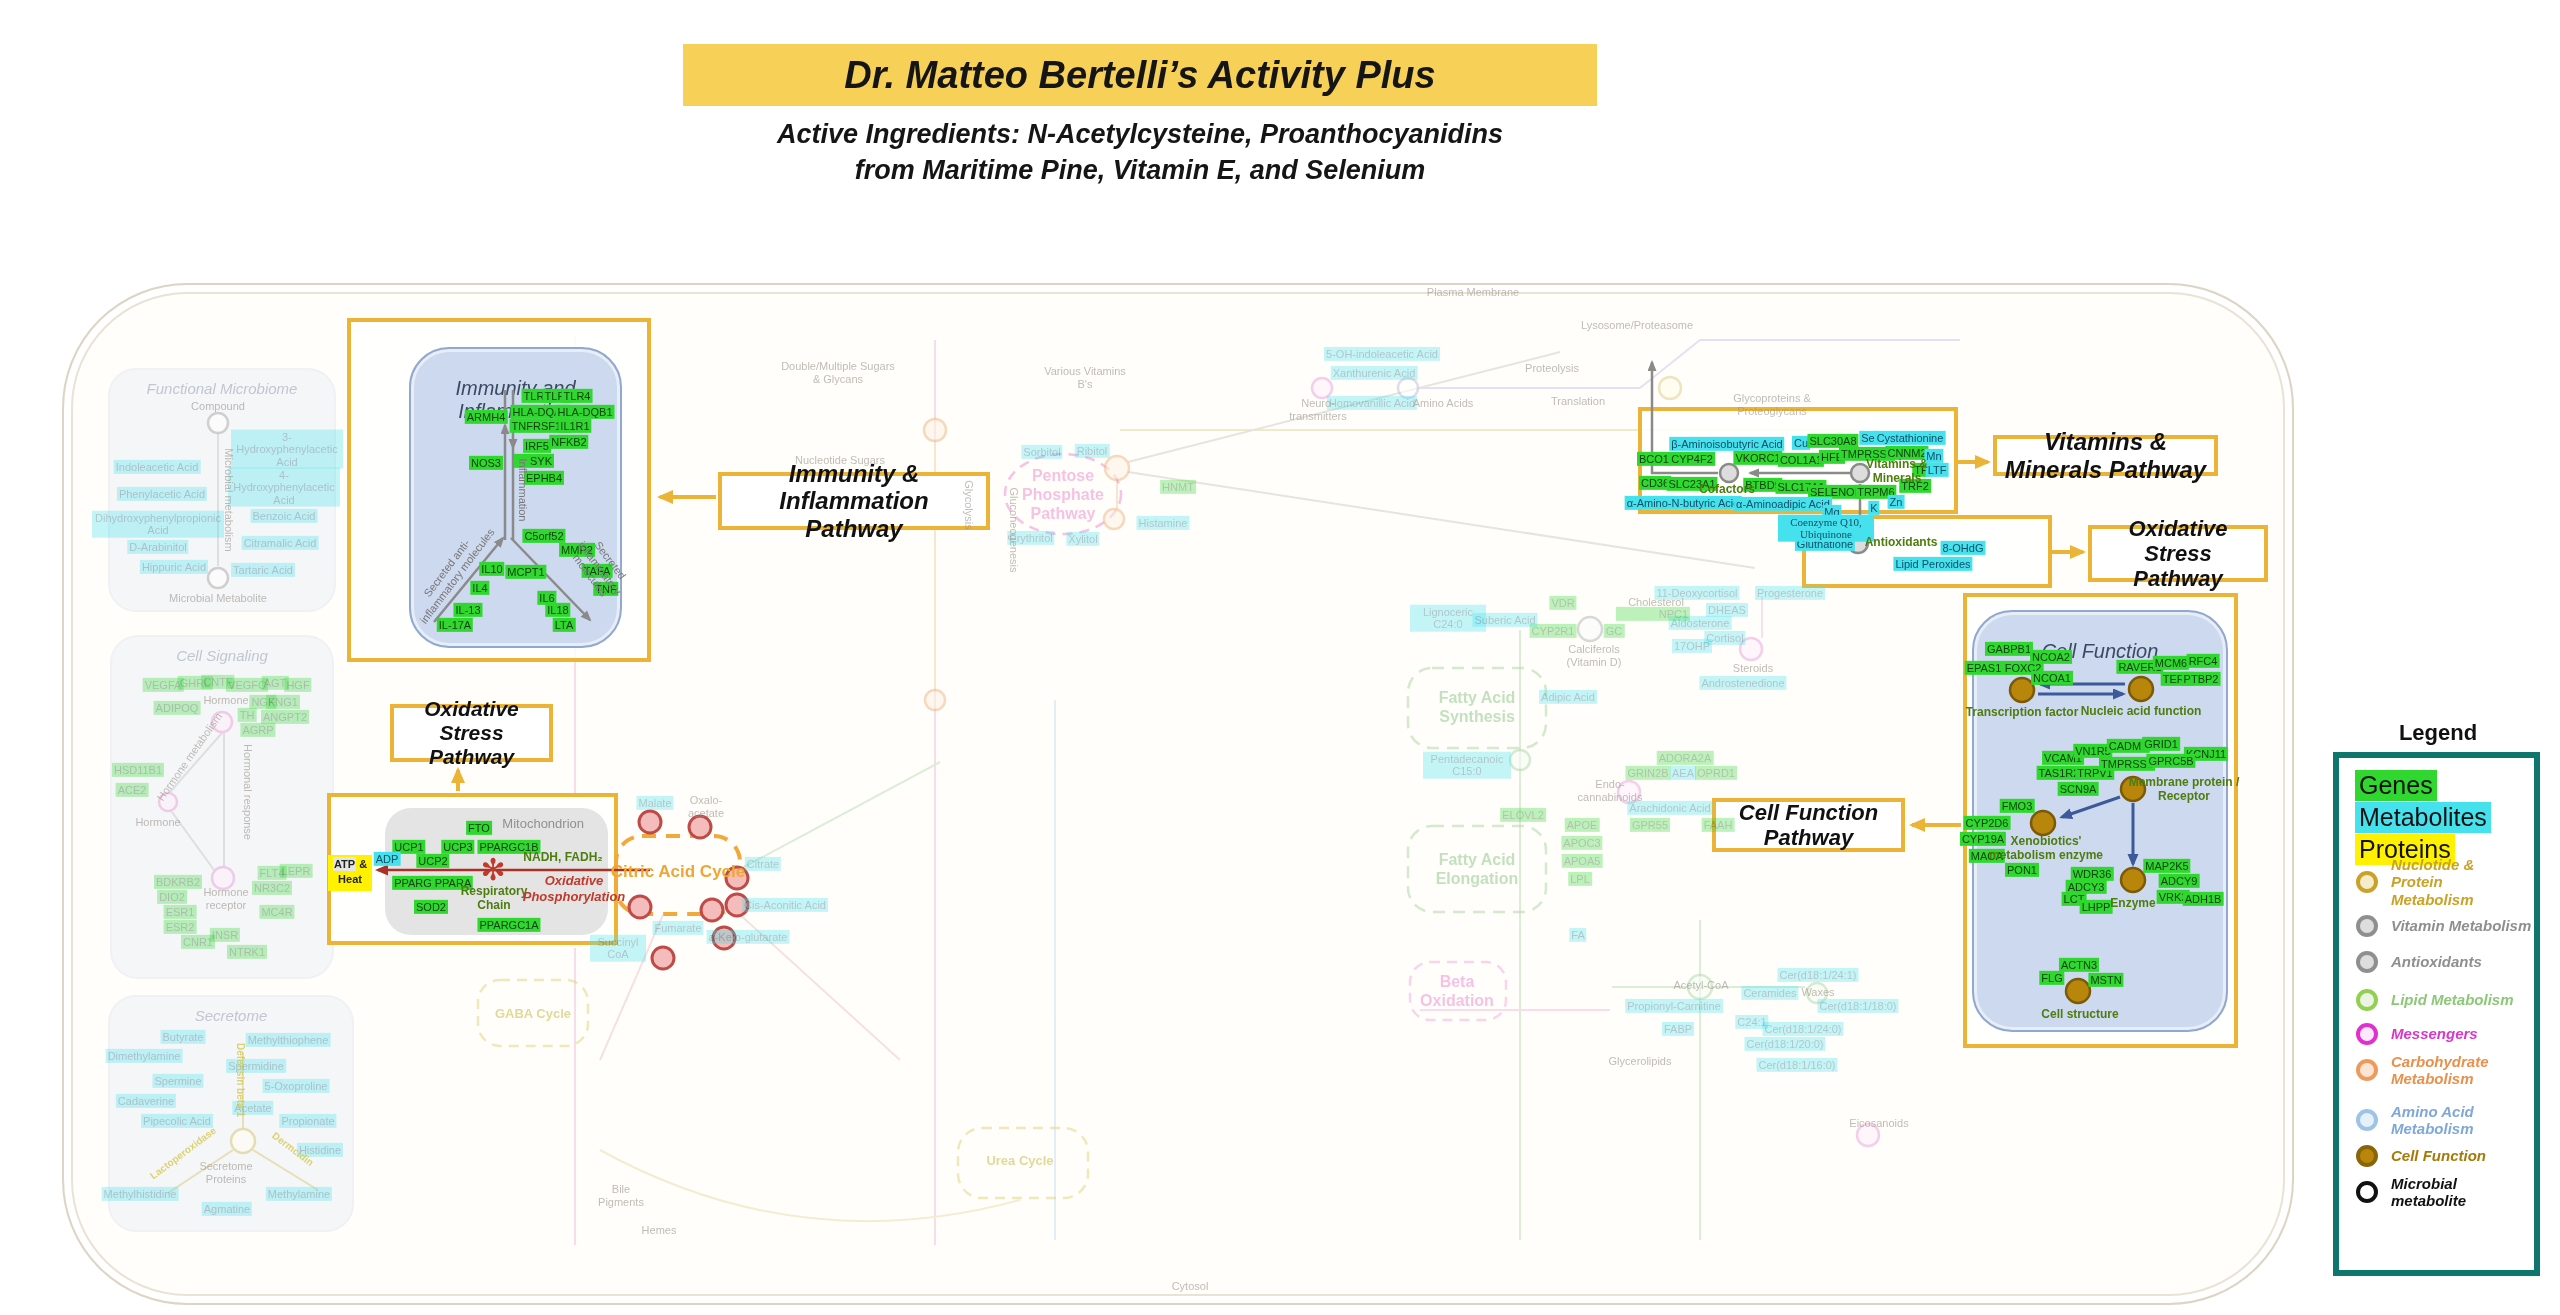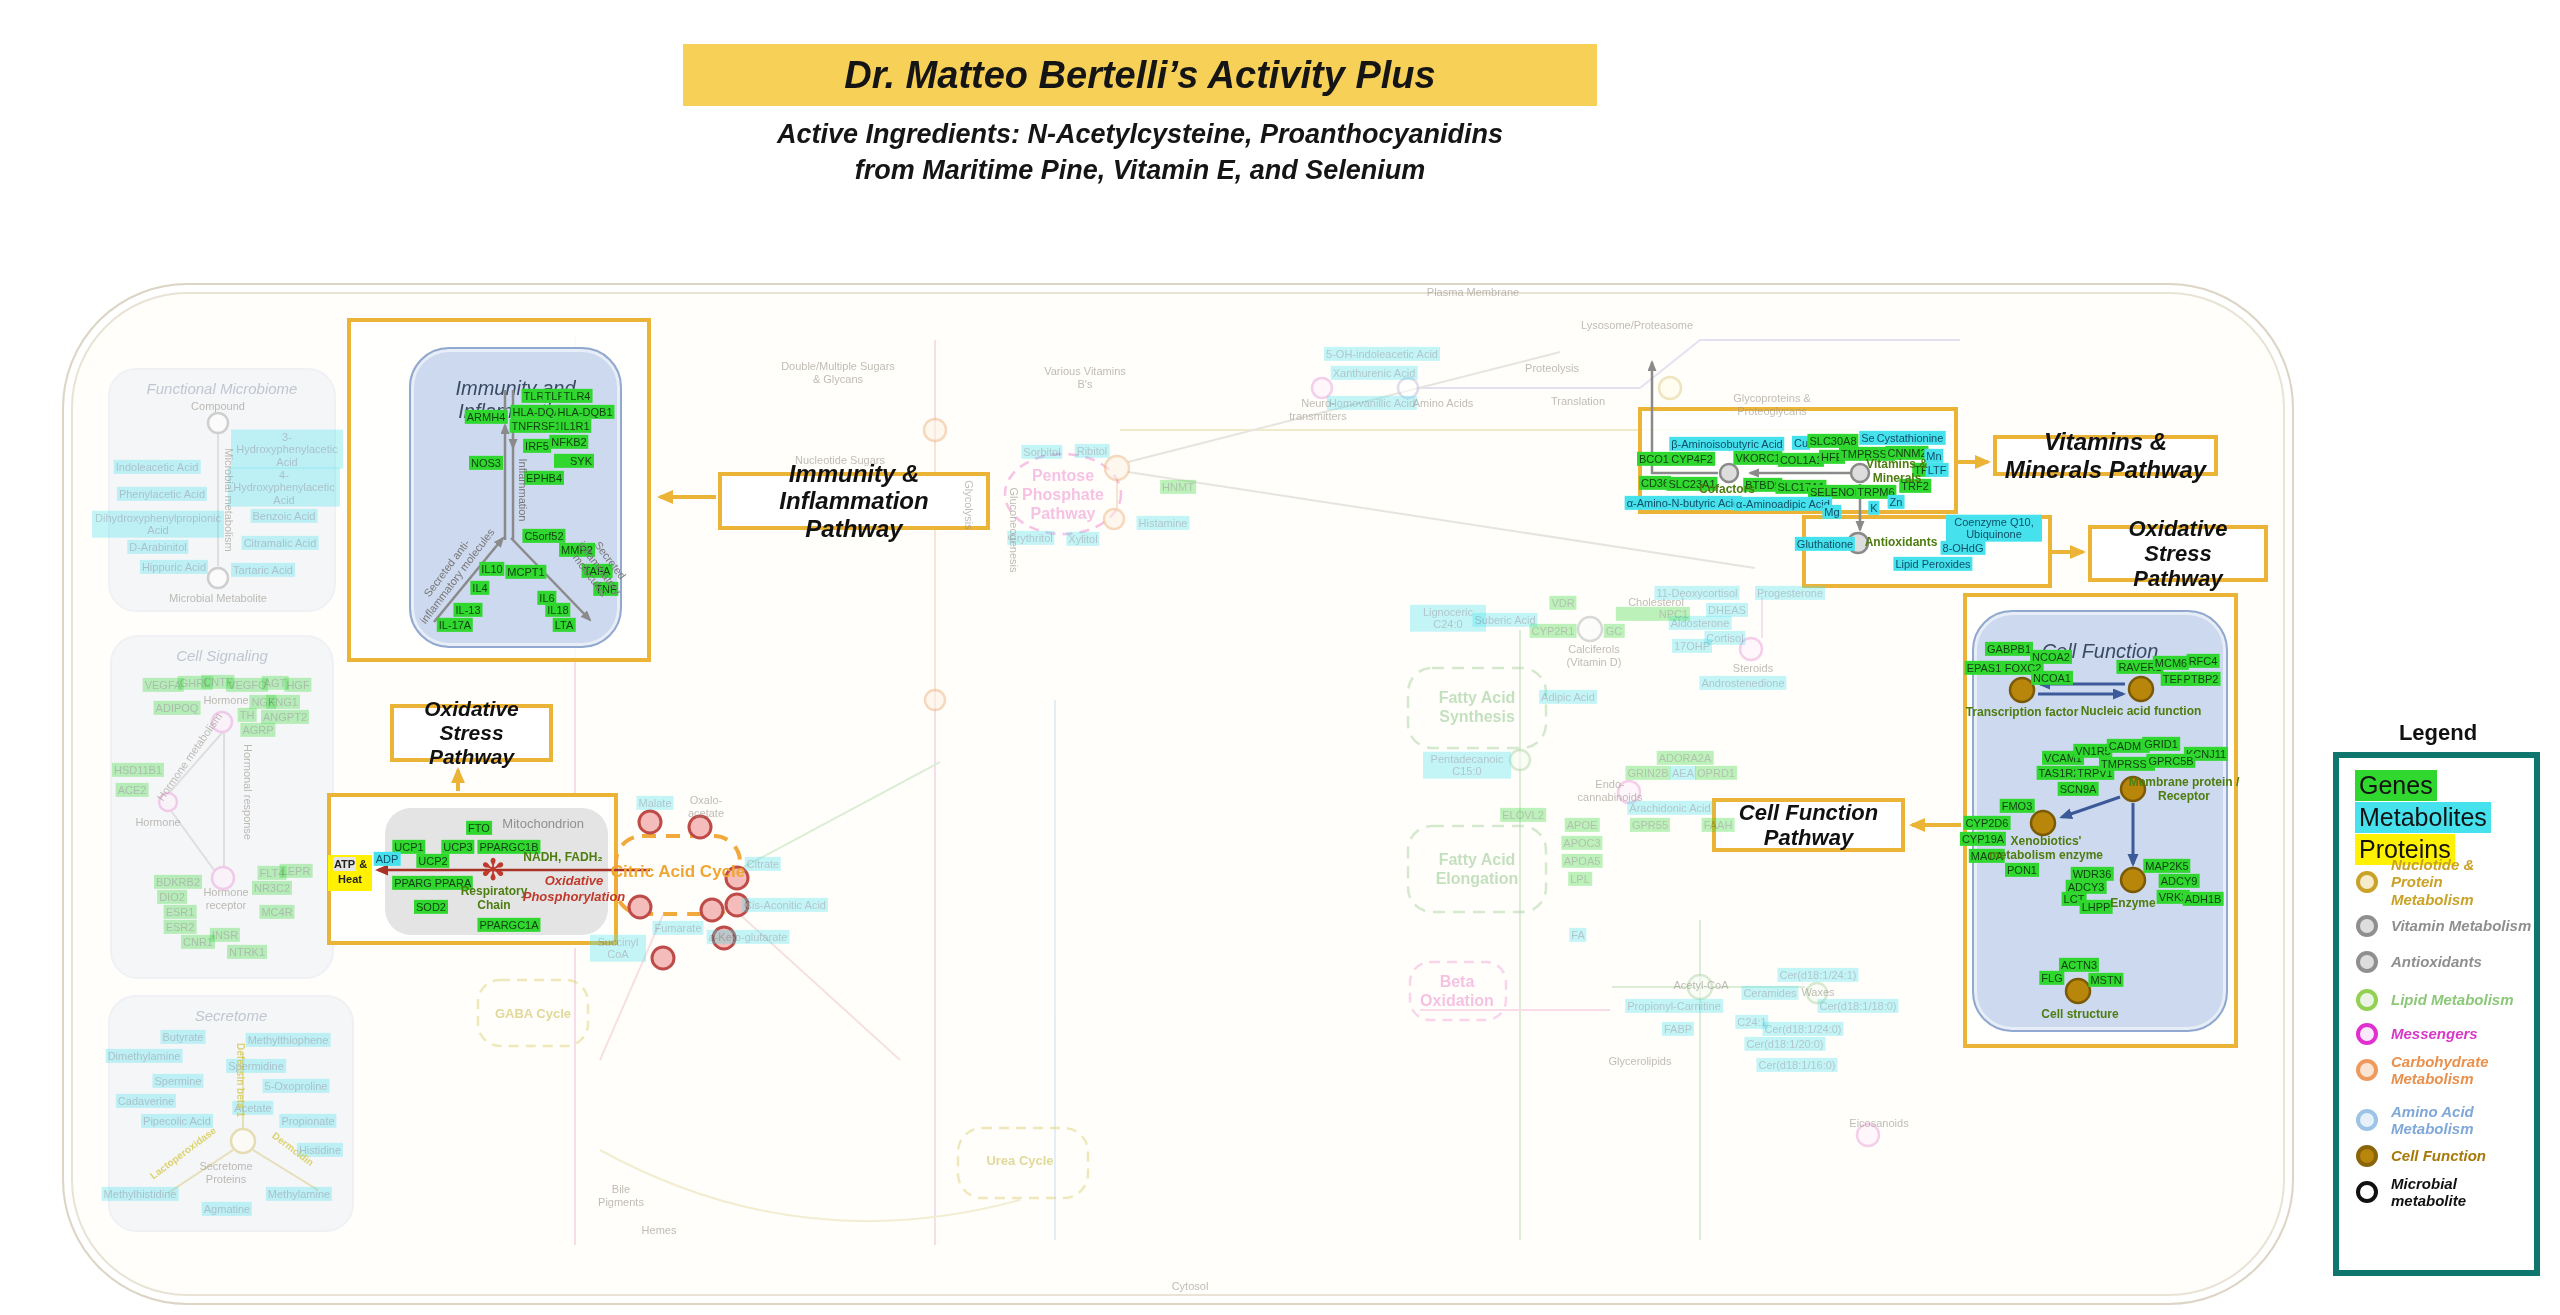--- a/index.html
+++ b/index.html
@@ -260,21 +260,21 @@
       <span class="chip g" style="left: 558px; top: 396px;">TLR2</span>
       <span class="chip g" style="left: 577px; top: 396px;">TLR4</span>
       <span class="chip g" style="left: 486px; top: 417px;">ARMH4</span>
       <span class="chip g" style="left: 540px; top: 412px;">HLA-DQA1</span>
       <span class="chip g" style="left: 585px; top: 412px;">HLA-DQB1</span>
       <span class="chip g" style="left: 540px; top: 426px;">TNFRSF1B</span>
       <span class="chip g" style="left: 575px; top: 426px;">IL1R1</span>
       <span class="chip g" style="left: 537px; top: 446px;">IRF5</span>
       <span class="chip g" style="left: 569px; top: 442px;">NFKB2</span>
       <span class="chip g" style="left: 486px; top: 463px;">NOS3</span>
-      <span class="chip g" style="left: 574px; top: 461px; padding-left: 16px;">SYK</span>
+      <span class="chip g" style="left: 534px; top: 461px; padding-left: 16px;">SYK</span>
       <span class="chip g" style="left: 544px; top: 478px;">EPHB4</span>
       <span class="chip g" style="left: 544px; top: 536px;">C5orf52</span>
       <span class="chip g" style="left: 577px; top: 550px;">MMP2</span>
       <span class="chip g" style="left: 492px; top: 569px;">IL10</span>
       <span class="chip g" style="left: 526px; top: 572px;">MCPT1</span>
       <span class="chip g" style="left: 597px; top: 571px;">TAFA</span>
       <span class="chip g" style="left: 480px; top: 588px;">IL4</span>
       <span class="chip g" style="left: 606px; top: 589px;">TNF</span>
       <span class="chip g" style="left: 547px; top: 598px;">IL6</span>
       <span class="chip g" style="left: 468px; top: 610px;">IL-13</span>
@@ -302,21 +302,21 @@
       <span class="chip g" style="left: 1876px; top: 492px;">TRPM6</span>
       <span class="chip g" style="left: 1921px; top: 470px;">TF</span>
       <span class="chip m" style="left: 1937px; top: 470px;">LTF</span>
       <span class="chip g" style="left: 1915px; top: 486px;">TRF2</span>
       <span class="chip m" style="left: 1683px; top: 503px;">α-Amino-N-butyric Acid</span>
       <span class="chip m" style="left: 1783px; top: 504px;">α-Aminoadipic Acid</span>
       <span class="chip m" style="left: 1832px; top: 512px;">Mg</span>
       <span class="chip m" style="left: 1874px; top: 508px;">K</span>
       <span class="chip m" style="left: 1896px; top: 502px;">Zn</span>
       <span class="chip m" style="left: 1825px; top: 544px;">Gluthatione</span>
-      <span class="chip m wrap" style="left: 1994px; top: 528px; width: 92px;">Coenzyme Q10, Ubiquinone</span>
+      <span class="chip m wrap" style="left: 1826px; top: 528px; width: 92px; font-family: Liberation Serif, serif;">Coenzyme Q10, Ubiquinone</span>
       <span class="chip m" style="left: 1963px; top: 548px;">8-OHdG</span>
       <span class="chip m" style="left: 1933px; top: 564px;">Lipid Peroxides</span>
       <span class="chip g" style="left: 2009px; top: 649px;">GABPB1</span>
       <span class="chip g" style="left: 2051px; top: 657px;">NCOA2</span>
       <span class="chip g" style="left: 1984px; top: 668px;">EPAS1</span>
       <span class="chip g" style="left: 2023px; top: 668px;">FOXC2</span>
       <span class="chip g" style="left: 2052px; top: 678px;">NCOA1</span>
       <span class="chip g" style="left: 2140px; top: 667px;">RAVER1</span>
       <span class="chip g" style="left: 2171px; top: 663px;">MCM6</span>
       <span class="chip g" style="left: 2203px; top: 661px;">RFC4</span>

